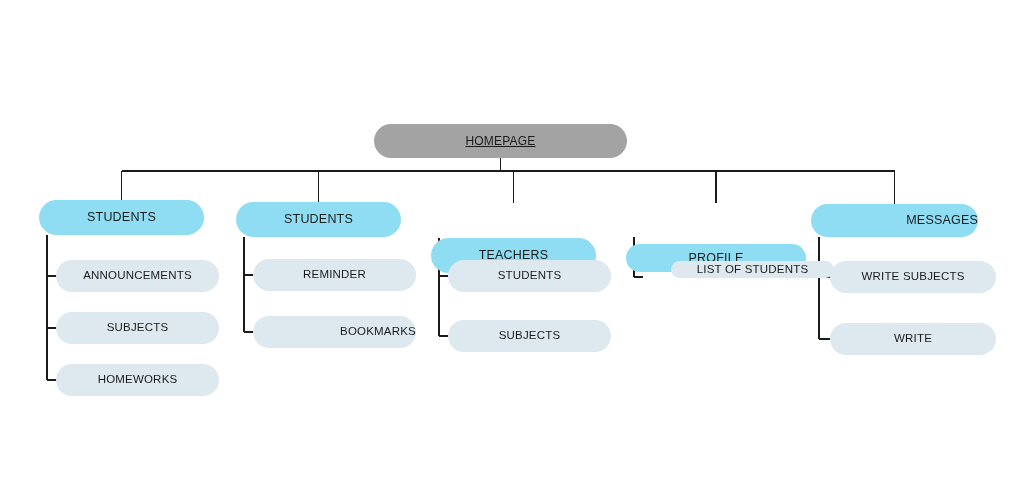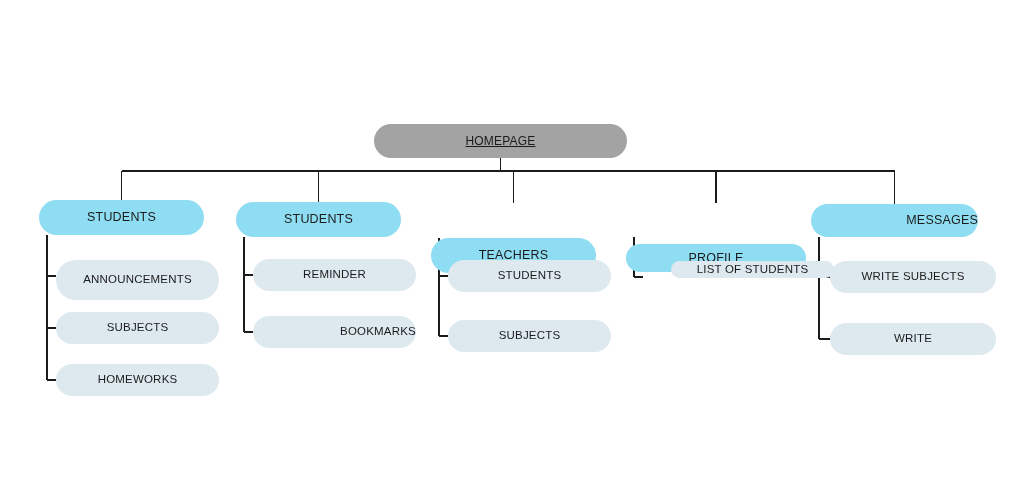--- a/index.html
+++ b/index.html
@@ -81,21 +81,21 @@
       <line x1="819" y1="339" x2="830" y2="339" stroke="#1b1b1b" stroke-width="1.3" shape-rendering="crispEdges"></line>
     </svg>
 
   <div id="nodes">
       <div class="node node-root" style="left: 374px; top: 124px; width: 253px; height: 34px;">
         <span>HOMEPAGE</span>
       </div>
       <div class="node node-section" style="left: 39px; top: 200px; width: 165px; height: 35px;">
         <span>STUDENTS</span>
       </div>
-      <div class="node node-leaf" style="left: 56px; top: 260px; width: 163px; height: 40px;">
+      <div class="node node-leaf" style="left: 56px; top: 260px; width: 163px; height: 32px;">
         <span>ANNOUNCEMENTS</span>
       </div>
       <div class="node node-leaf" style="left: 56px; top: 312px; width: 163px; height: 32px;">
         <span>SUBJECTS</span>
       </div>
       <div class="node node-leaf" style="left: 56px; top: 364px; width: 163px; height: 32px;">
         <span>HOMEWORKS</span>
       </div>
       <div class="node node-section" style="left: 236px; top: 202px; width: 165px; height: 35px;">
         <span>STUDENTS</span>

